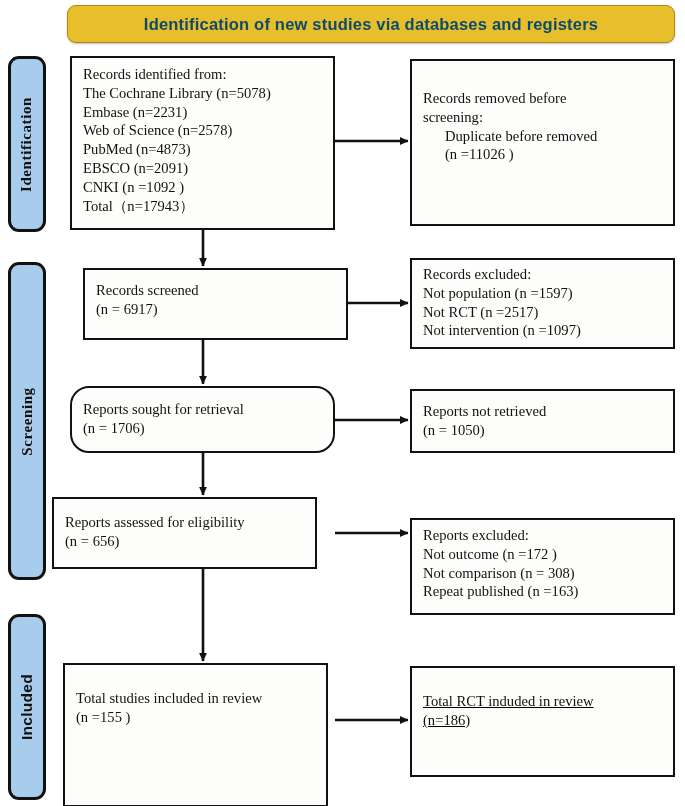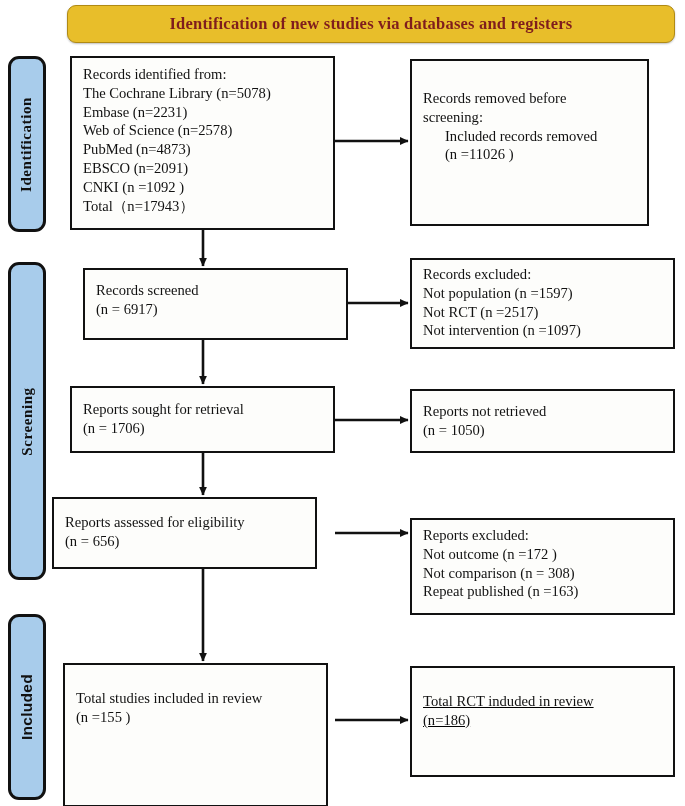--- a/index.html
+++ b/index.html
@@ -31,24 +31,24 @@
     background: #e8be2a;
     border: 1.5px solid #b08a14;
     border-radius: 9px;
     box-sizing: border-box;
     display: flex;
     align-items: center;
     justify-content: center;
     box-shadow: 0 1px 2px rgba(0,0,0,0.25);
   }
   .banner-text {
-    font-family: Liberation Serif, serif;
+    font-family: Liberation Sans, sans-serif;
     font-weight: bold;
     font-size: 16.5px;
-    color: #7f1d1d;
+    color: #0c4a6e;
     letter-spacing: 0.2px;
     white-space: nowrap;
   }
 
   
   .stage {
     position: absolute;
     left: 8px;
     width: 38px;
     background: #a8cceb;
@@ -92,26 +92,26 @@
     font-size: 14.6px;
     line-height: 1.29;
     color: #111111;
     white-space: pre;
   }
   .node p.indent { padding-left: 22px; }
 
   
   #box-identified   { left: 70px; top: 56px;  width: 265px; height: 174px; }
   #box-screened     { left: 70px; top: 268px; width: 265px; height: 72px;  padding-top: 11px; margin-left: 13px; }
-  #box-sought       { left: 70px; top: 386px; width: 265px; height: 67px;  padding-top: 12px; }
+  #box-sought       { left: 70px; top: 386px; width: 265px; height: 67px;  padding-top: 12px; border-radius: 19px; }
   #box-assessed     { left: 52px; top: 497px; width: 265px; height: 72px;  padding-top: 14px; }
   #box-included     { left: 63px; top: 663px; width: 265px; height: 144px; padding-top: 24px; }
 
   
-  #box-removed      { left: 410px; top: 59px;  width: 239px; height: 167px; padding-top: 28px; }
+  #box-removed      { left: 410px; top: 59px;  width: 265px; height: 167px; padding-top: 28px; }
   #box-rec-excluded { left: 410px; top: 258px; width: 265px; height: 91px;  padding-top: 5px; }
   #box-not-retr     { left: 410px; top: 389px; width: 265px; height: 64px;  padding-top: 11px; }
   #box-rep-excluded { left: 410px; top: 490px; width: 265px; height: 97px;  padding-top: 6px; margin-top: 28px; }
   #box-total-rct    { left: 410px; top: 666px; width: 265px; height: 111px; padding-top: 24px; text-decoration: underline; }
 
   
   #connectors {
     position: absolute;
     left: 0;
     top: 0;
@@ -194,21 +194,21 @@
   </div>
 
   <div class="node" id="box-included">
     <p>Total studies included in review</p>
     <p>(n =155 )</p>
   </div>
 
   <div class="node" id="box-removed">
     <p>Records removed before</p>
     <p>screening:</p>
-    <p class="indent">Included records removed</p>
+    <p class="indent">Duplicate before removed</p>
     <p class="indent">(n =11026 )</p>
   </div>
 
   <div class="node" id="box-rec-excluded">
     <p>Records excluded:</p>
     <p>Not population (n =1597)</p>
     <p>Not RCT (n =2517)</p>
     <p>Not intervention (n =1097)</p>
   </div>
 

